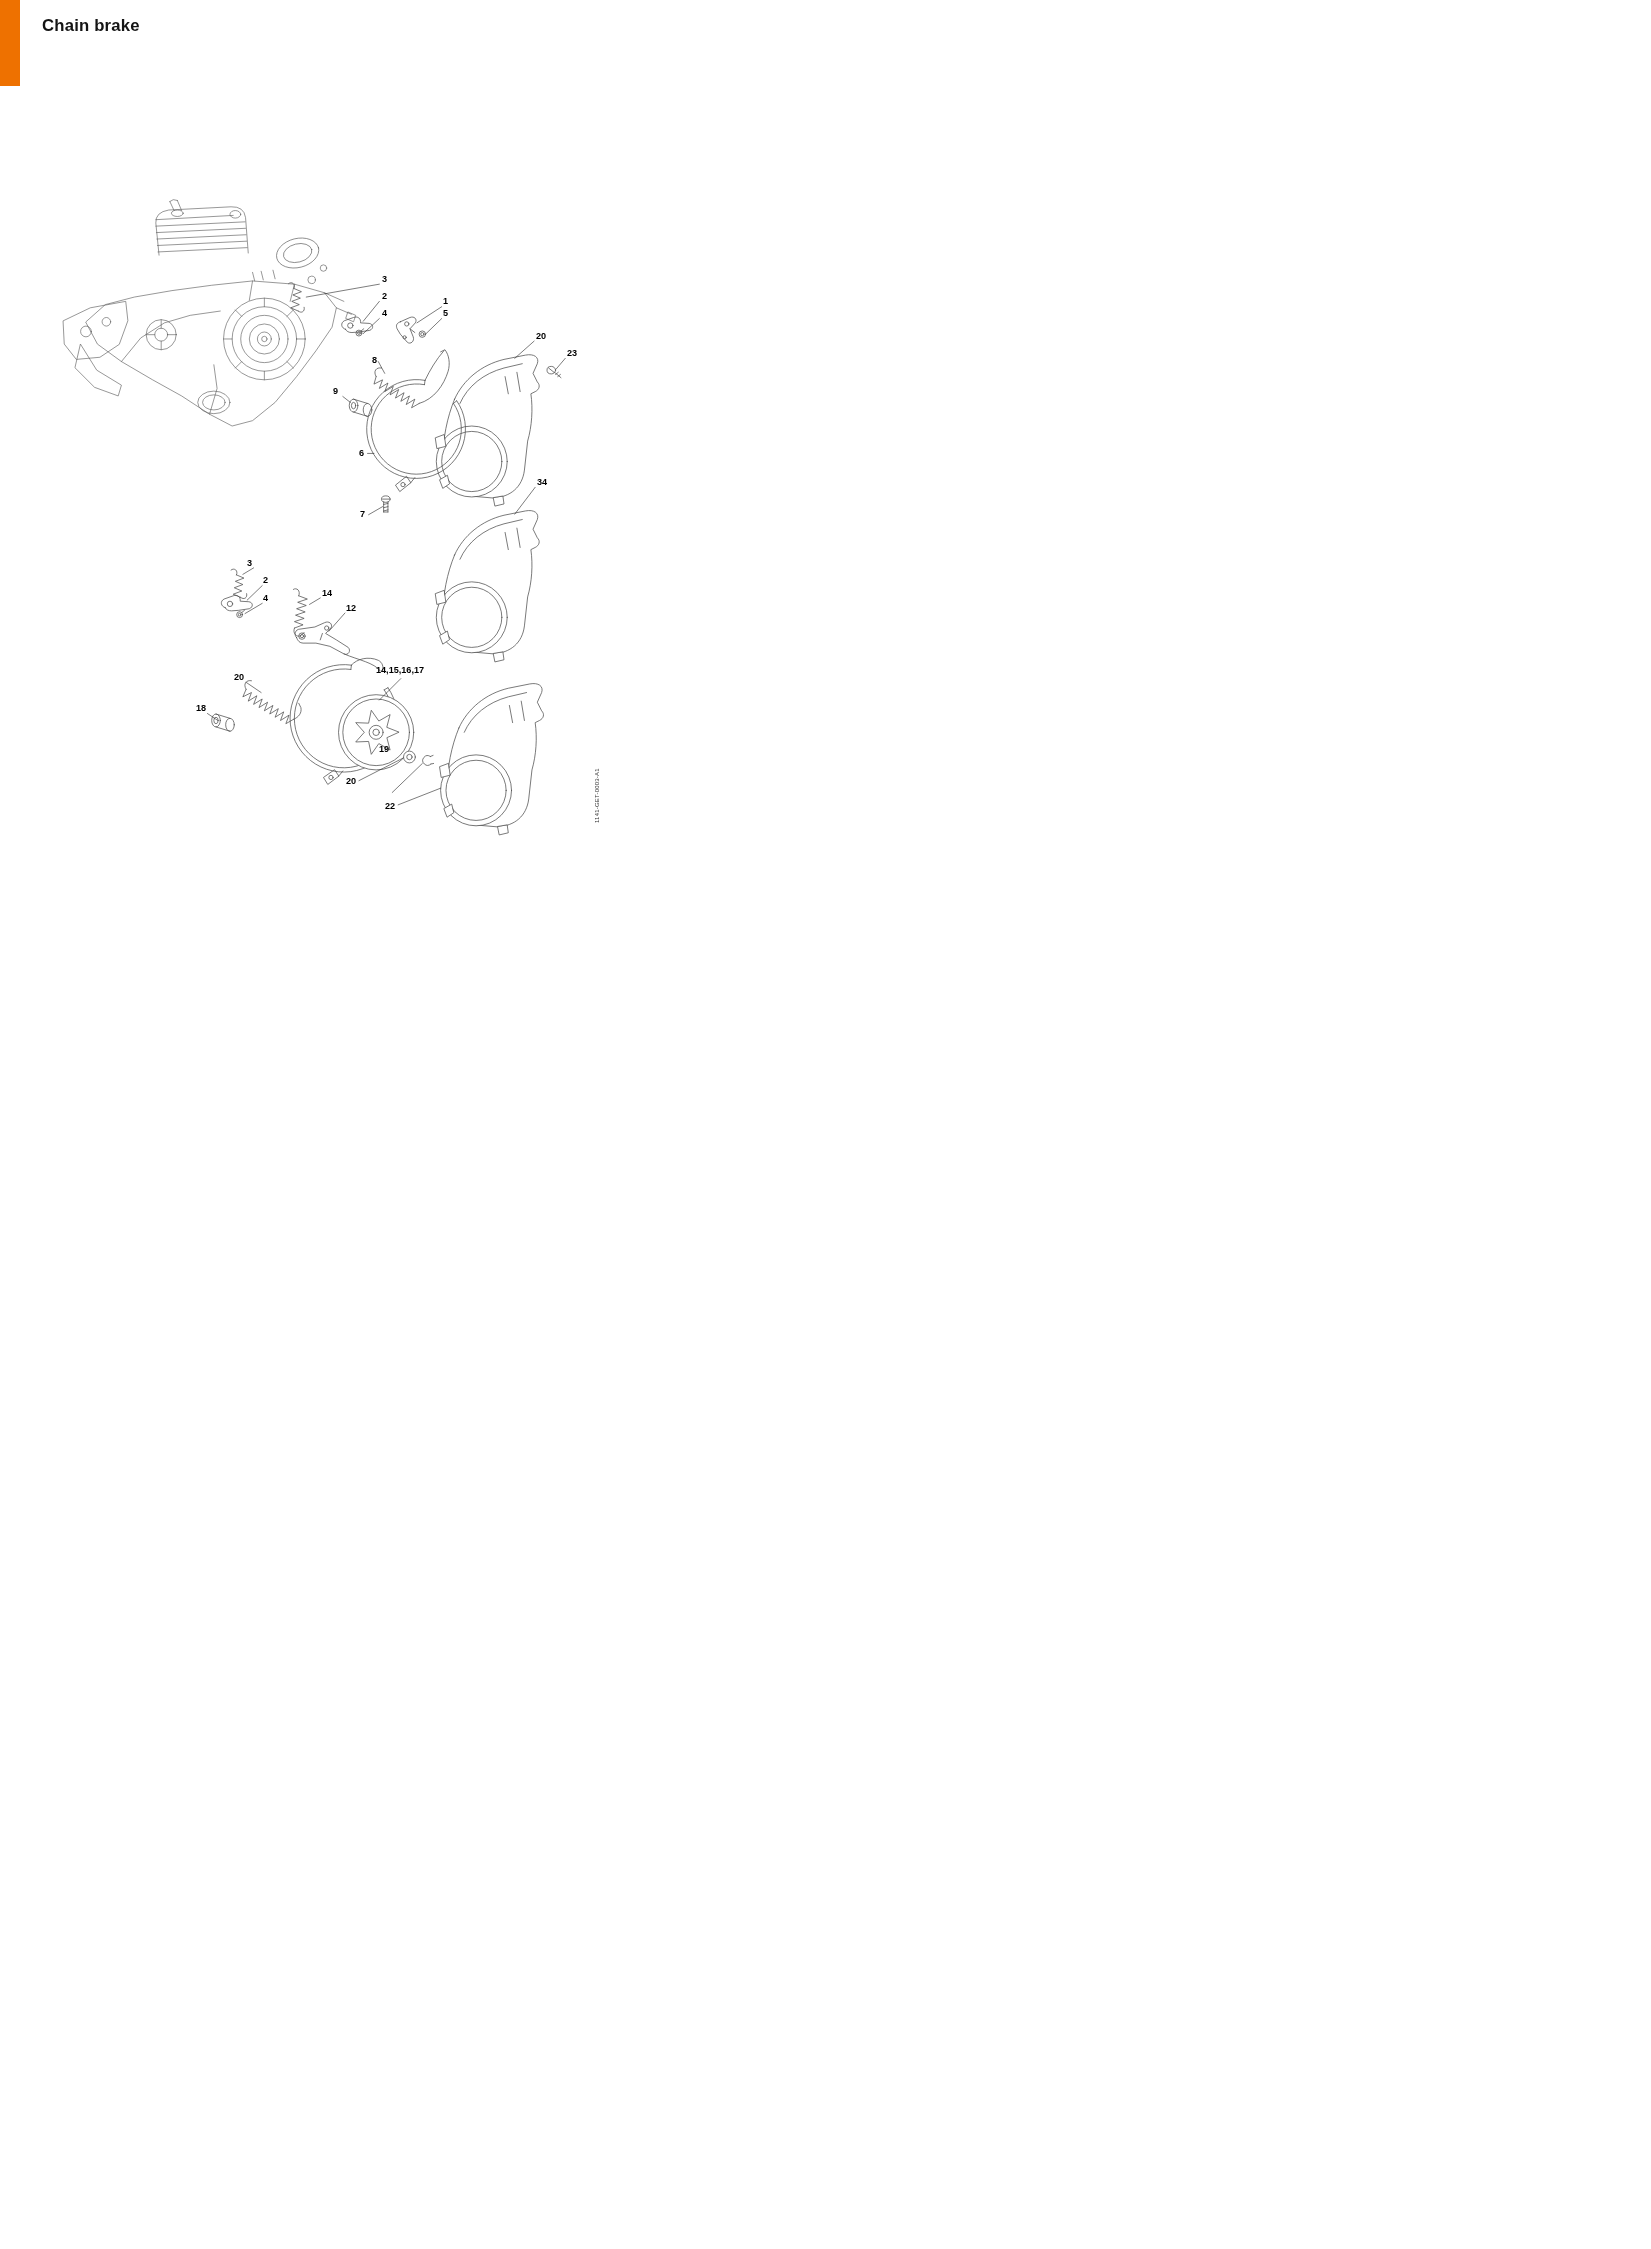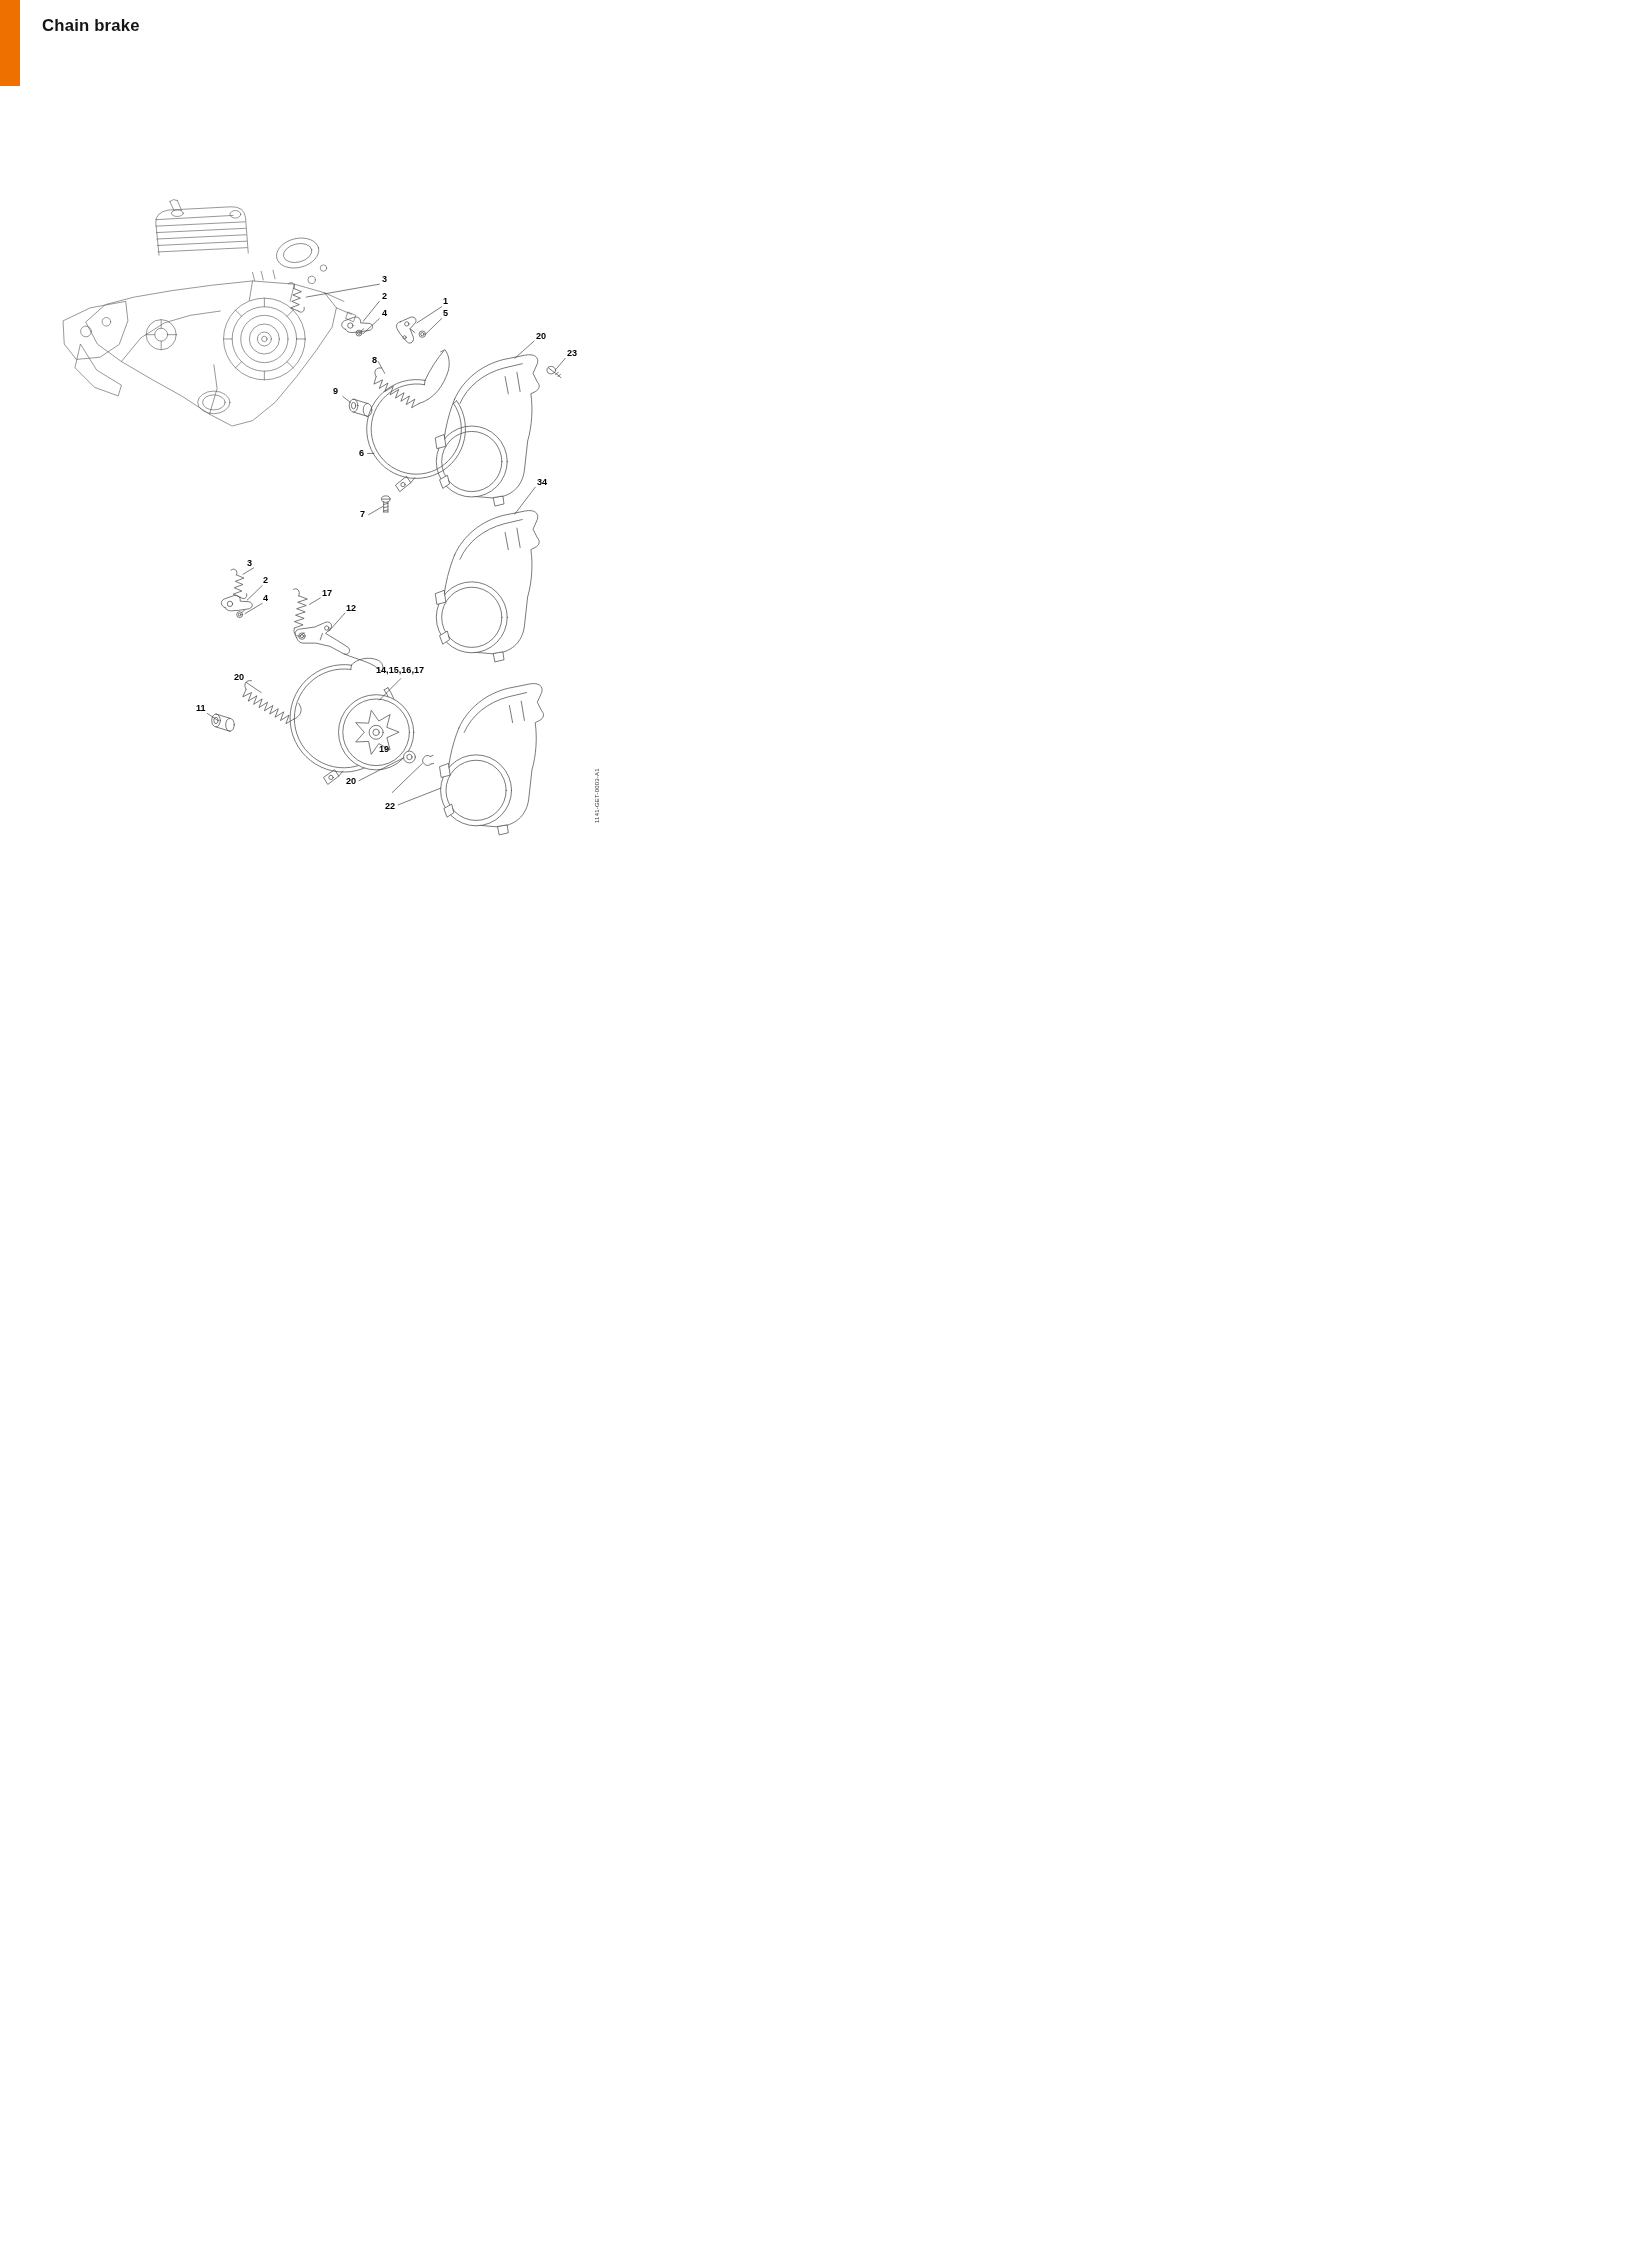--- a/index.html
+++ b/index.html
@@ -266,24 +266,24 @@
   <div class="callout" style="left:536px;top:332px">20</div>
   <div class="callout" style="left:567px;top:349px">23</div>
   <div class="callout" style="left:372px;top:356px">8</div>
   <div class="callout" style="left:333px;top:387px">9</div>
   <div class="callout" style="left:359px;top:449px">6</div>
   <div class="callout" style="left:360px;top:510px">7</div>
   <div class="callout" style="left:537px;top:478px">34</div>
   <div class="callout" style="left:247px;top:559px">3</div>
   <div class="callout" style="left:263px;top:576px">2</div>
   <div class="callout" style="left:263px;top:594px">4</div>
-  <div class="callout" style="left:322px;top:589px">17</div>
+  <div class="callout" style="left:322px;top:589px">14</div>
   <div class="callout" style="left:346px;top:604px">12</div>
   <div class="callout" style="left:234px;top:673px">20</div>
-  <div class="callout" style="left:196px;top:704px">11</div>
+  <div class="callout" style="left:196px;top:704px">18</div>
   <div class="callout" style="left:376px;top:666px">14,15,16,17</div>
   <div class="callout" style="left:346px;top:777px">20</div>
   <div class="callout" style="left:379px;top:745px">19</div>
   <div class="callout" style="left:385px;top:802px">22</div>
 
   <div class="doc-code">1141-GET-0003-A1</div>
 
 </div>
 
 

